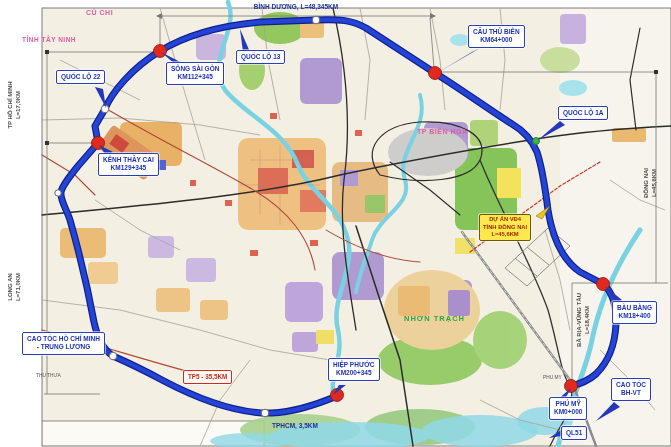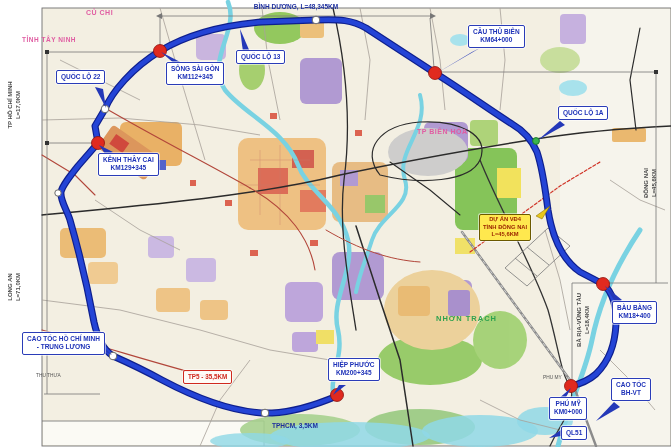--- a/index.html
+++ b/index.html
@@ -7,21 +7,21 @@
          font-family:"Liberation Sans",sans-serif;}
   .stage svg{position:absolute;left:0;top:0;}
   .co{position:absolute;background:#fff;border:1.5px solid #2a3cb8;border-radius:2px;
       color:#1e32b8;font-weight:bold;font-size:6.5px;line-height:1.3;text-align:center;
       padding:2px 4px;white-space:nowrap;z-index:6;box-shadow:0 0 0 1px rgba(255,255,255,.55);}
   .co--yellow{background:#ffe84e;border:1px solid #6b5a00;color:#9c2600;font-size:5.8px;padding:1px 3px;}
   .co--red{background:rgba(255,253,248,.92);border:1.2px solid #d02a1e;color:#d02a1e;font-size:6.3px;}
   .lbl{position:absolute;white-space:nowrap;font-weight:bold;z-index:5;}
   .lbl--pink{color:#e05da2;font-size:7px;letter-spacing:.5px;}
   .lbl--navy{color:#1d2f9e;font-size:6.5px;}
-  .lbl--green{color:#2fa24f;font-size:7.5px;letter-spacing:1px;margin-left:32px;}
+  .lbl--green{color:#2fa24f;font-size:7.5px;letter-spacing:1px;}
   .lbl--town{color:#555;font-size:6px;font-weight:normal;transform:scale(.8);transform-origin:left top;}
   .edge{position:absolute;transform:translate(-50%,-50%) rotate(-90deg);color:#4a4a4a;
         font-size:6px;font-weight:bold;text-align:center;line-height:1.35;white-space:nowrap;z-index:5;}
   .center{text-align:center;}
 </style>
 </head>
 <body>
 
 <div class="stage">
 

